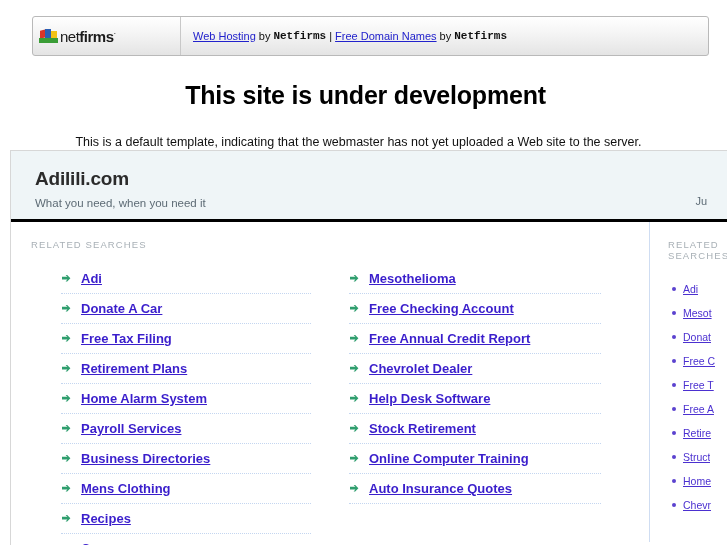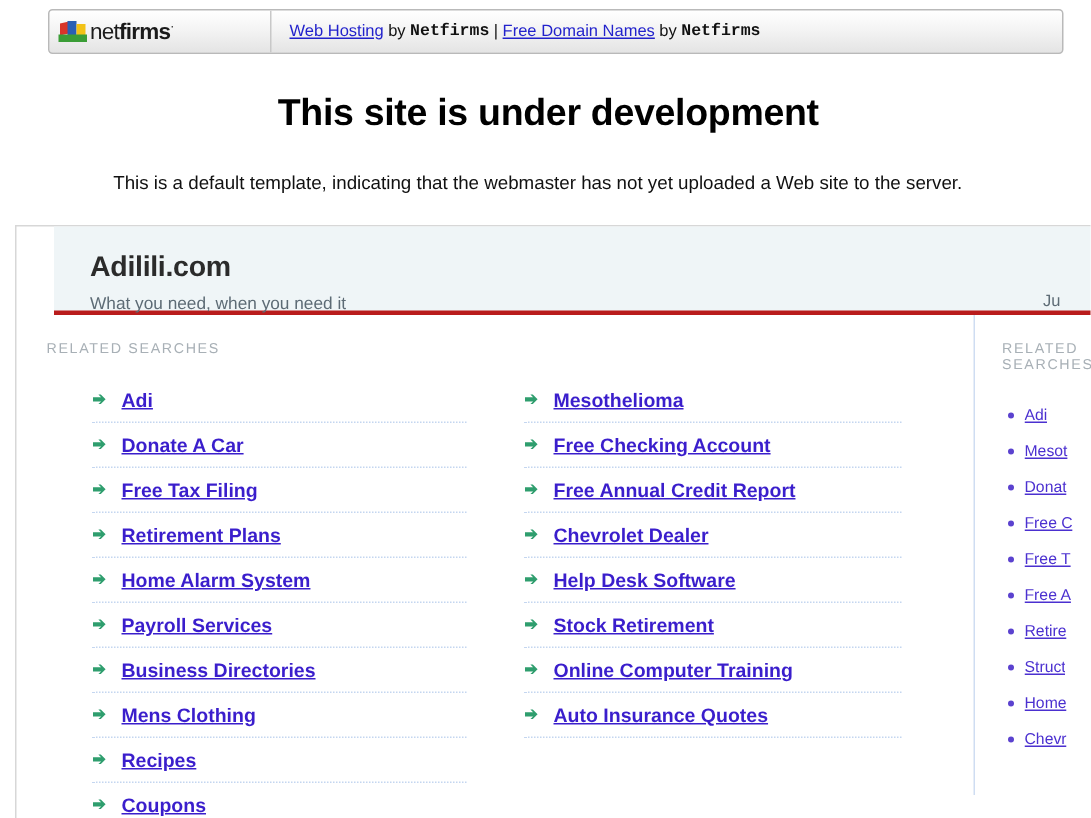--- a/index.html
+++ b/index.html
@@ -11,22 +11,22 @@
     width: 727px;
     height: 545px;
     overflow: hidden;
     background: #ffffff;
     font-family: "Liberation Sans", sans-serif;
     -webkit-font-smoothing: antialiased;
   }
 
   
   .nf-bar {
-    margin: 6px 18px 0 32px;
-    height: 30px;
+    margin: 16px 18px 0 32px;
+    height: 40px;
     border: 1px solid #b9b9b9;
     border-radius: 3px;
     background: linear-gradient(to bottom, #ffffff 0%, #f4f4f4 45%, #e4e4e4 100%);
     display: flex;
     align-items: stretch;
     box-sizing: border-box;
     overflow: hidden;
     text-align: center;
   }
   .nf-logo-cell {
@@ -100,28 +100,27 @@
     left: 10px;
     top: 150px;
     width: 717px;
     background: #ffffff;
     border-top: 1px solid #d7d7d7;
     border-left: 1px solid #d7d7d7;
     box-sizing: border-box;
   }
   .panel-head {
     background: #eff5f7;
-    border-bottom: 3px solid #b91c1c;
+    border-bottom: 3px solid #000000;
     padding: 18px 20px 12px 24px;
     display: flex;
     align-items: flex-start;
     justify-content: space-between;
     box-sizing: border-box;
-    height: 59px;
-    margin-left: 25px;
+    height: 71px;
   }
   .brand-name {
     font-size: 19px;
     font-weight: bold;
     color: #2b2b2b;
     letter-spacing: -0.2px;
     line-height: 1.1;
   }
   .brand-tag {
     font-size: 11.5px;

